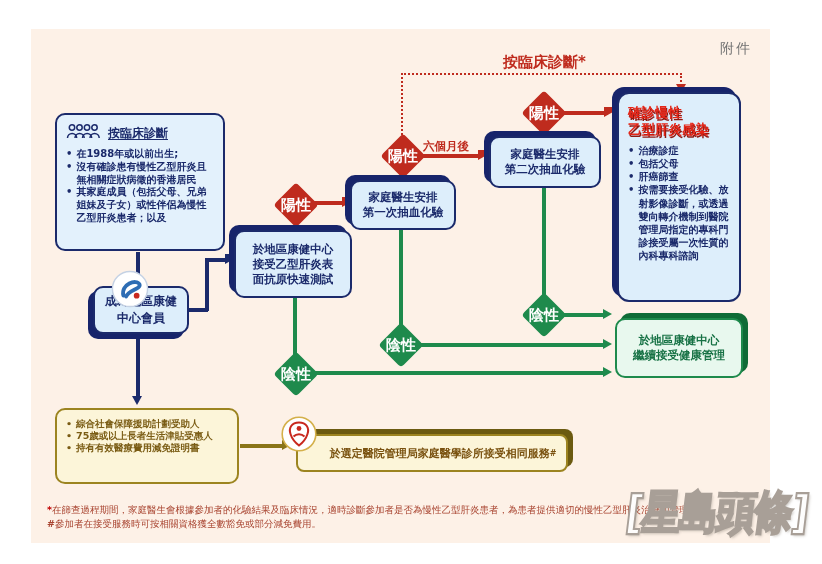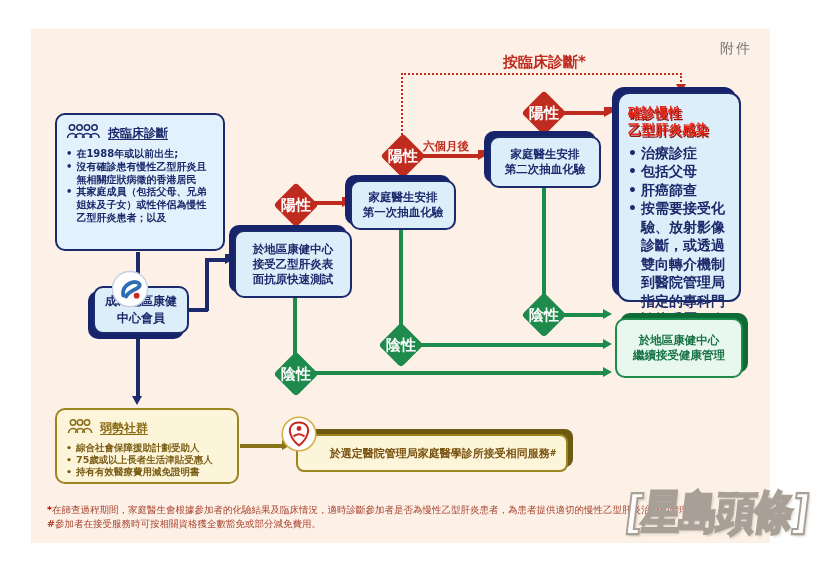--- a/index.html
+++ b/index.html
@@ -23,21 +23,21 @@
     white-space:pre-line; font-weight:bold; height:100%; width:100%; }
   .navytext { color:#1b2a6b; }
   .greentext { color:#177245; }
 
   .box-pad { padding:8px 8px 6px 9px; }
   .box-header { display:flex; align-items:center; gap:6px; margin-bottom:4px; }
   .u-title { font-weight:bold; text-decoration:underline; text-underline-offset:2px; }
   .b-row { display:flex; gap:4px; line-height:1.28; }
   .b-row::before { content:"•"; flex:0 0 auto; }
   .tg-bullets .b-row { color:#1b2a6b; font-size:10px; font-weight:600; }
-  .cf-bullets .b-row { color:#1b2a6b; font-size:14px; font-weight:600; line-height:1.32; }
+  .cf-bullets .b-row { color:#1b2a6b; font-size:10px; font-weight:600; line-height:1.32; }
   .vg-bullets .b-row { color:#7a5c14; font-size:9.5px; font-weight:600; }
 
   .cf-title { color:#e52618; font-weight:bold; font-size:13.5px; text-align:left; white-space:pre-line;
     line-height:1.25; text-shadow:1px 1.5px 0 #8f1710; margin:4px 0 6px 0; }
 
   
   .ln { position:absolute; }
   .hl { height:3.5px; } .vl { width:3.5px; }
   .navyln { background:#1b2a6b; } .redln { background:#bf2b1e; }
   .greenln { background:#1e8a4c; } .oliveln { background:#8a7418; }
@@ -230,35 +230,20 @@
         </div>
     </div>
   </div>
 
   <div class="box greenbox" style="left:615px;top:318px;width:128px;height:60px;">
     <div class="center-label greentext" style="font-size:11.5px;">於地區康健中心
 繼續接受健康管理</div>
   </div>
 
   <div class="box yellowflat box-pad" style="left:55px;top:408px;width:184px;height:76px;">
-    <div class="box-header" style="margin-bottom:3px;">
-      <span>
-        <svg width="28" height="17" viewBox="0 0 28 17">
-            <g fill="none" stroke="#8a6a14" stroke-width="1.5">
-          <circle cx="7" cy="4.5" r="2.7"></circle>
-              <path d="M2.5 15 a4.6 4.6 0 0 1 9.2 0"></path>
-          <circle cx="14" cy="4.5" r="2.7"></circle>
-              <path d="M9.5 15 a4.6 4.6 0 0 1 9.2 0"></path>
-          <circle cx="21" cy="4.5" r="2.7"></circle>
-              <path d="M16.5 15 a4.6 4.6 0 0 1 9.2 0"></path>
-        </g>
-          </svg>
-      </span>
-      <span class="u-title" style="font-size:12px;color:#8a6a14;">弱勢社群</span>
-    </div>
     <div class="vg-bullets">
       <div class="b-row">
           <span>綜合社會保障援助計劃受助人</span>
         </div>
       <div class="b-row">
           <span>75歲或以上長者生活津貼受惠人</span>
         </div>
       <div class="b-row">
           <span>持有有效醫療費用減免證明書</span>
         </div>

